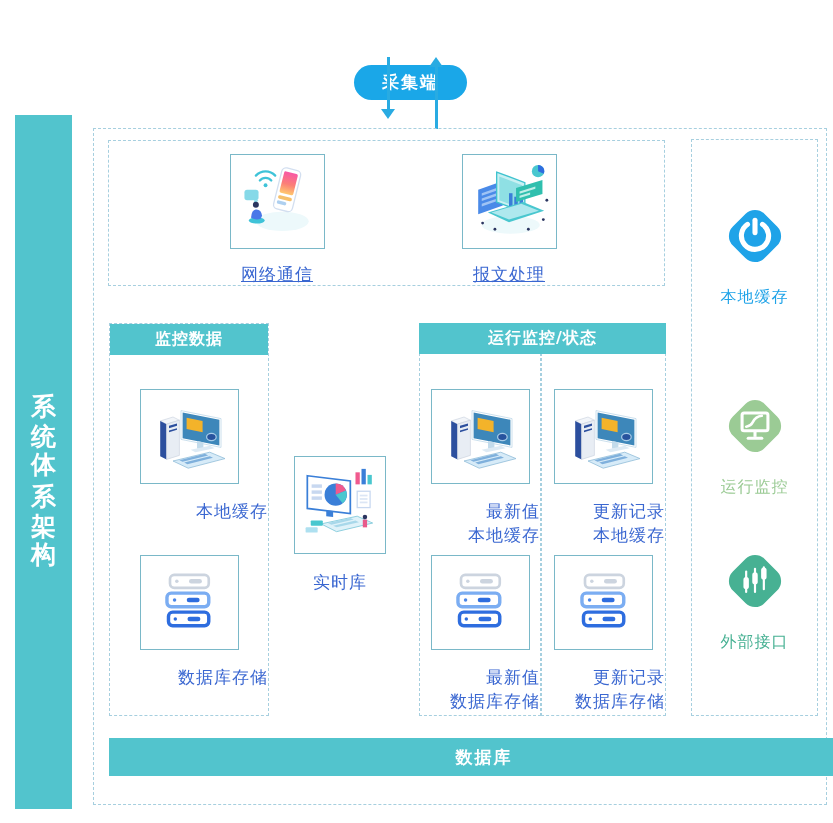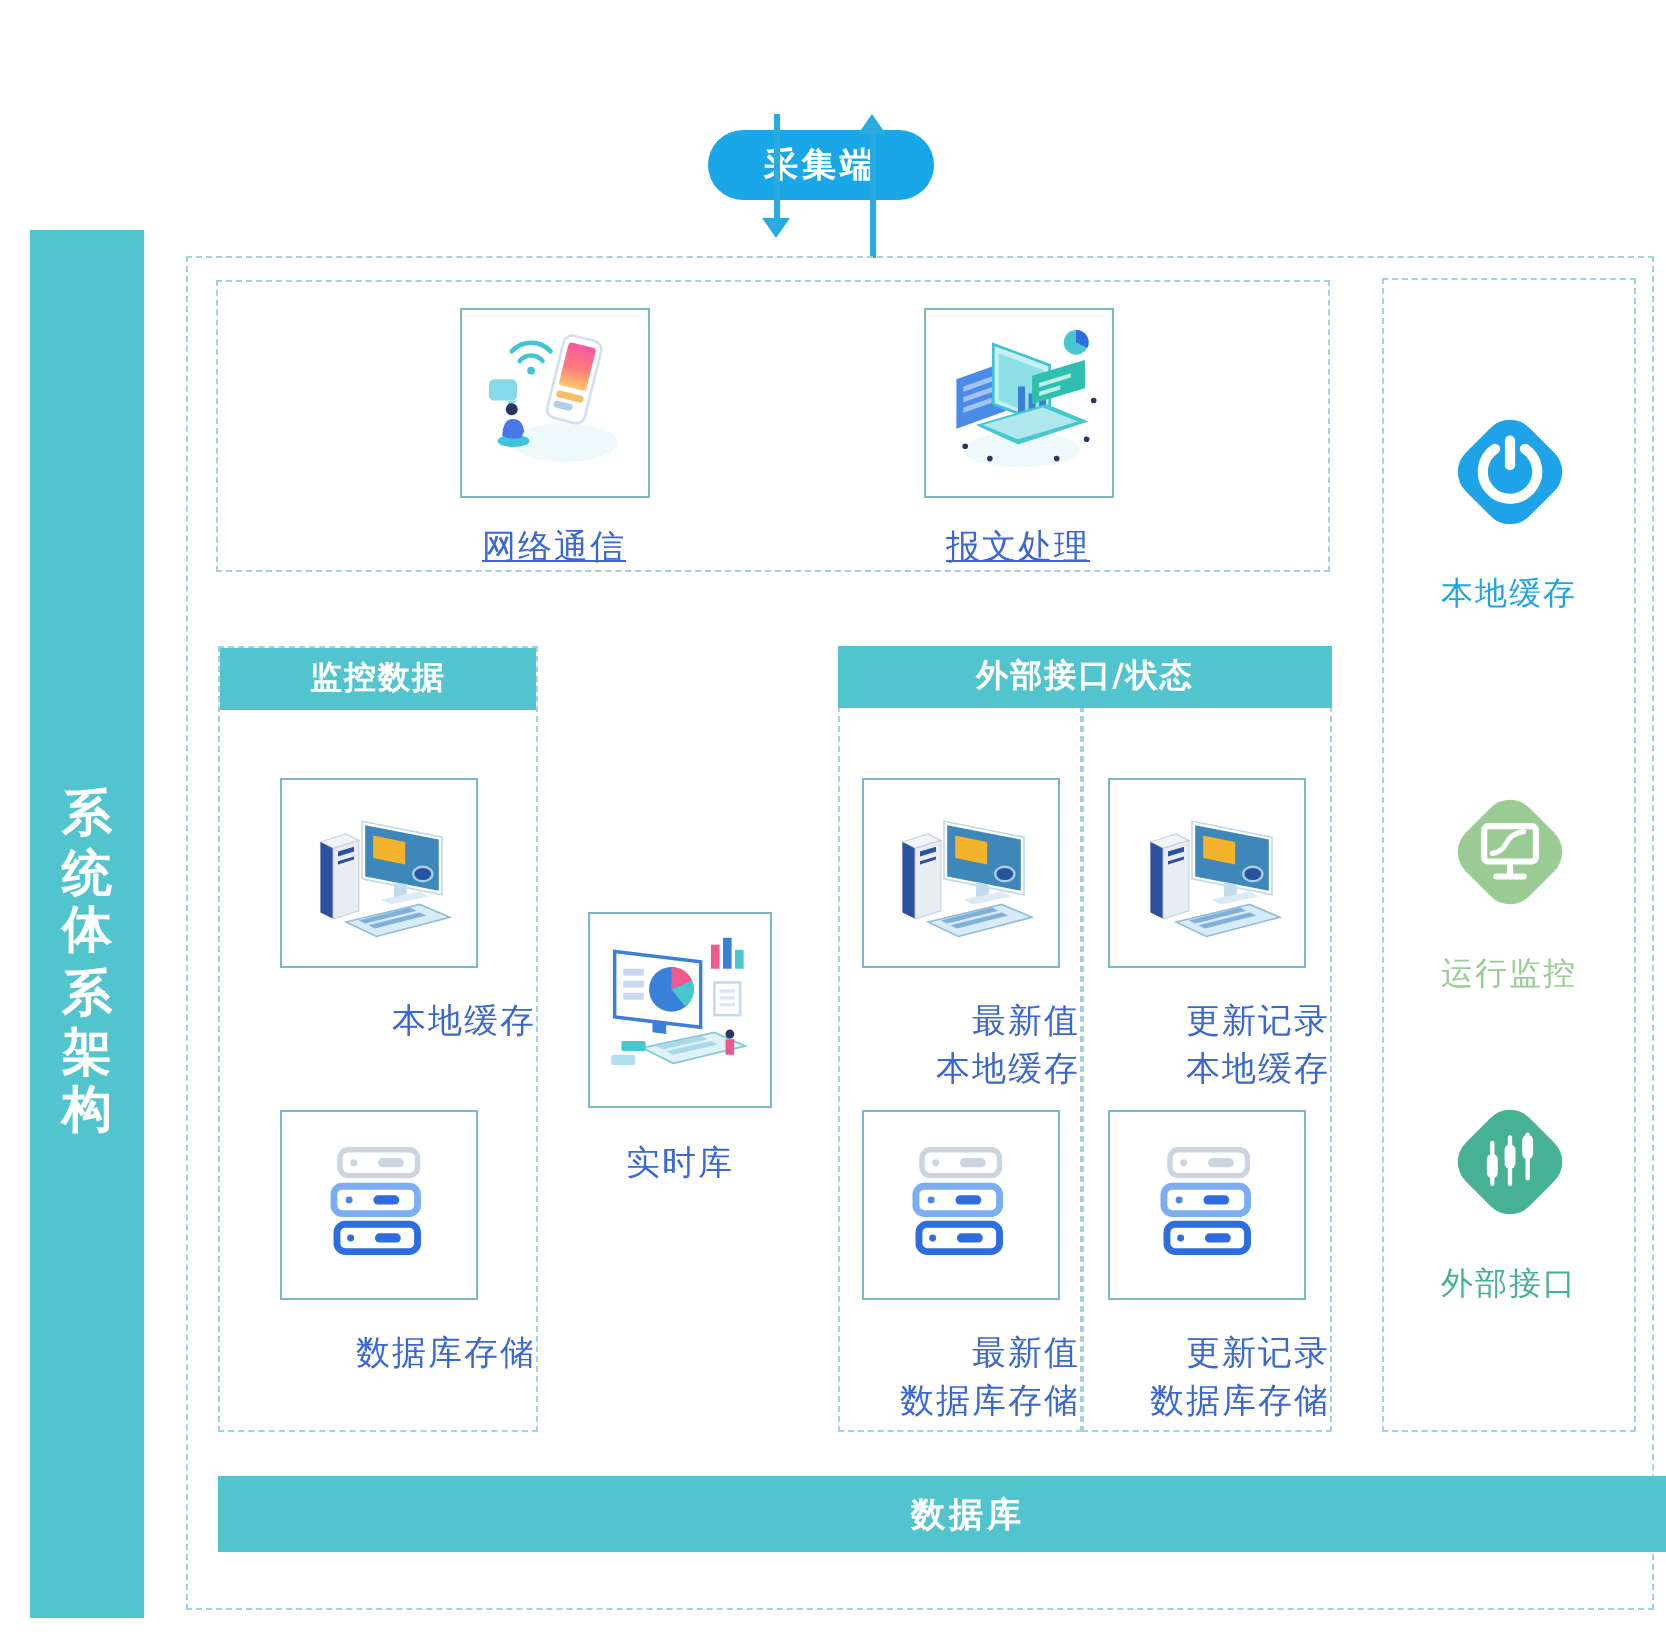--- a/index.html
+++ b/index.html
@@ -372,18 +372,18 @@
                 <rect x="47" y="43" width="17" height="6" rx="3" fill="#2e6ddf"></rect>
               <rect x="23" y="62" width="53" height="18" rx="5.5" fill="#fff" stroke="#2e6ddf" stroke-width="4.5"></rect>
               <circle cx="32" cy="71" r="2.3" fill="#2e6ddf"></circle>
                 <rect x="48" y="68" width="17" height="6" rx="3" fill="#2e6ddf"></rect>
             </svg>
           </div>
           <div class="cell-label">更新记录
 数据库存储</div>
         </div>
       </div>
-      <div class="group-header">外部接口/状态</div>
+      <div class="group-header">运行监控/状态</div>
     </div>
 
     <div class="bottom-bar">数据库</div>
   </div>
 </div>
 
 </body></html>

